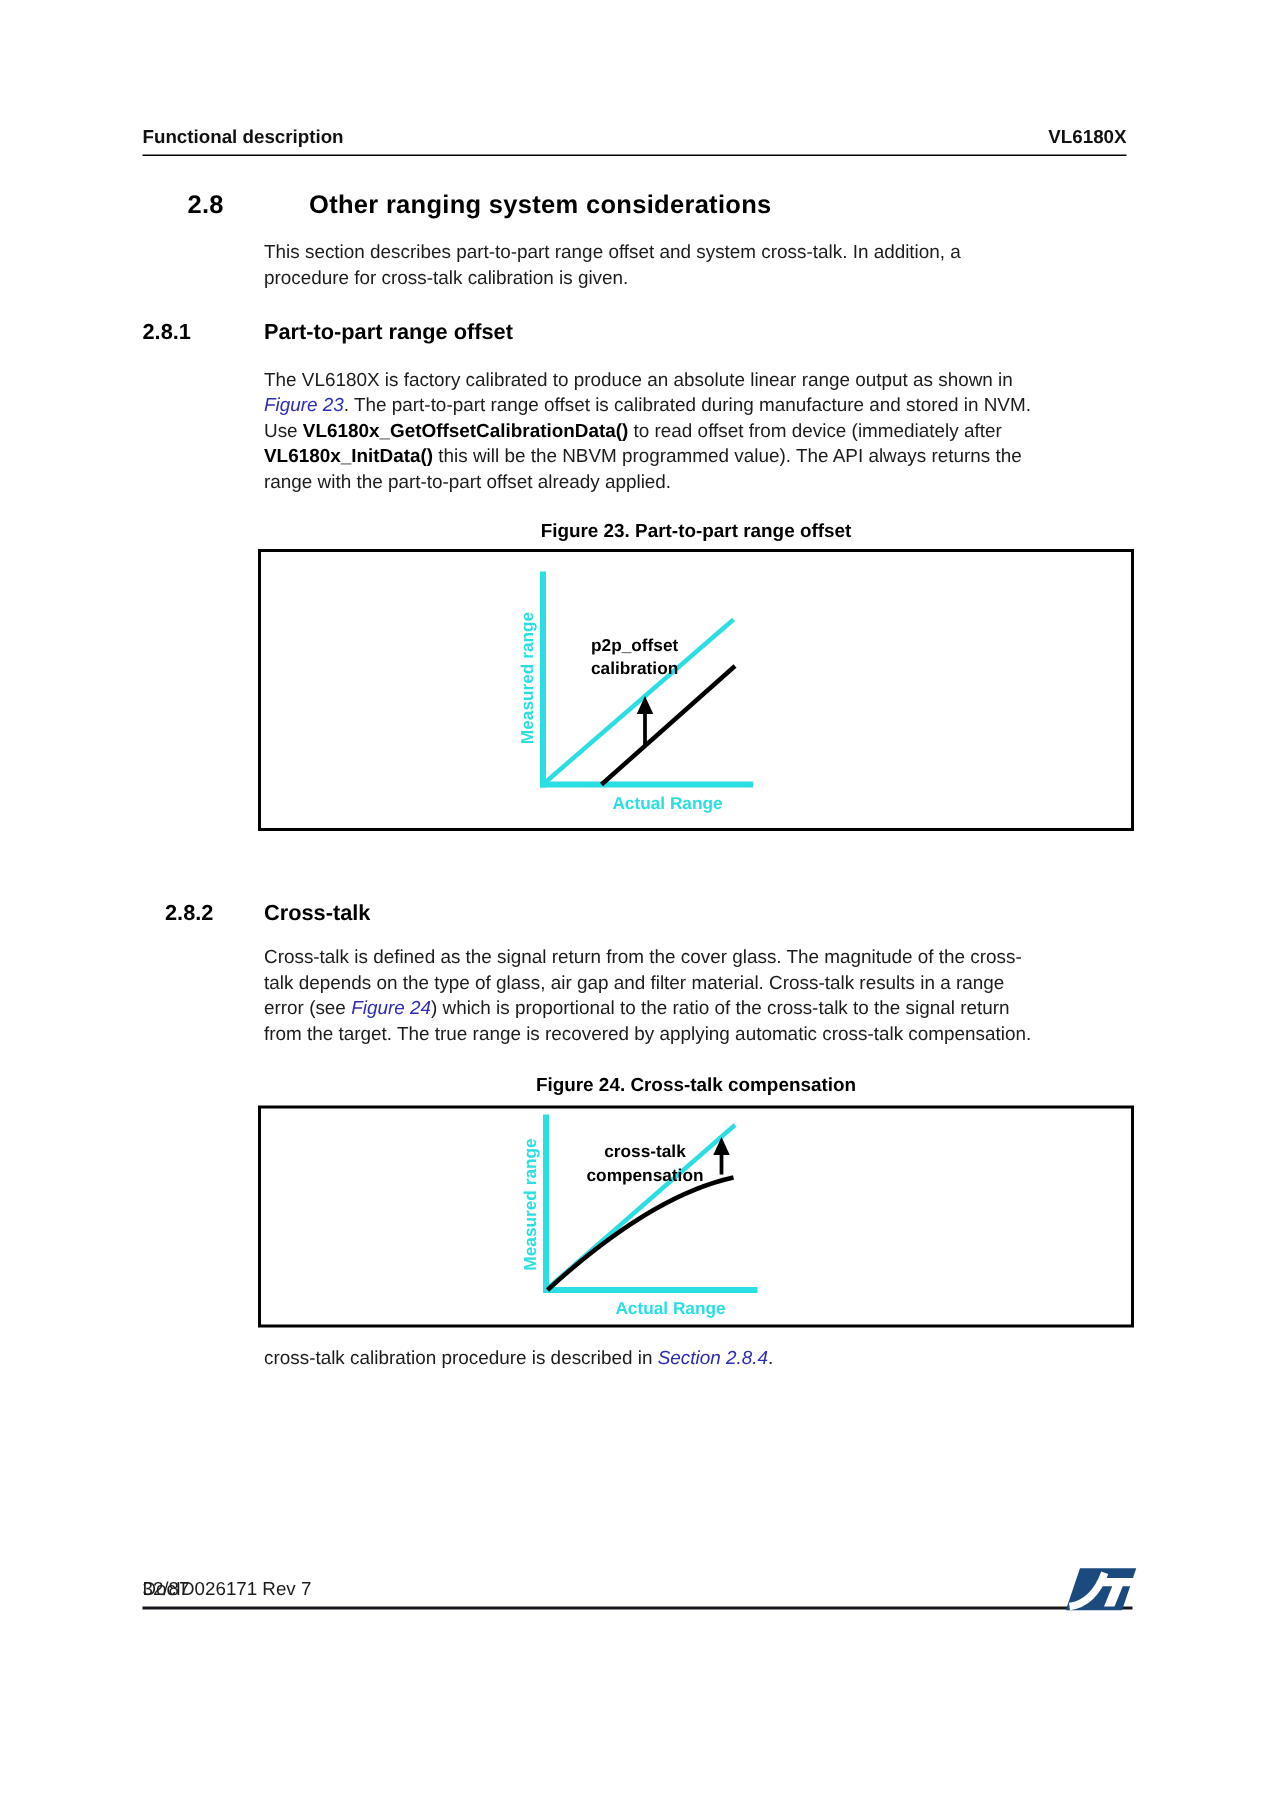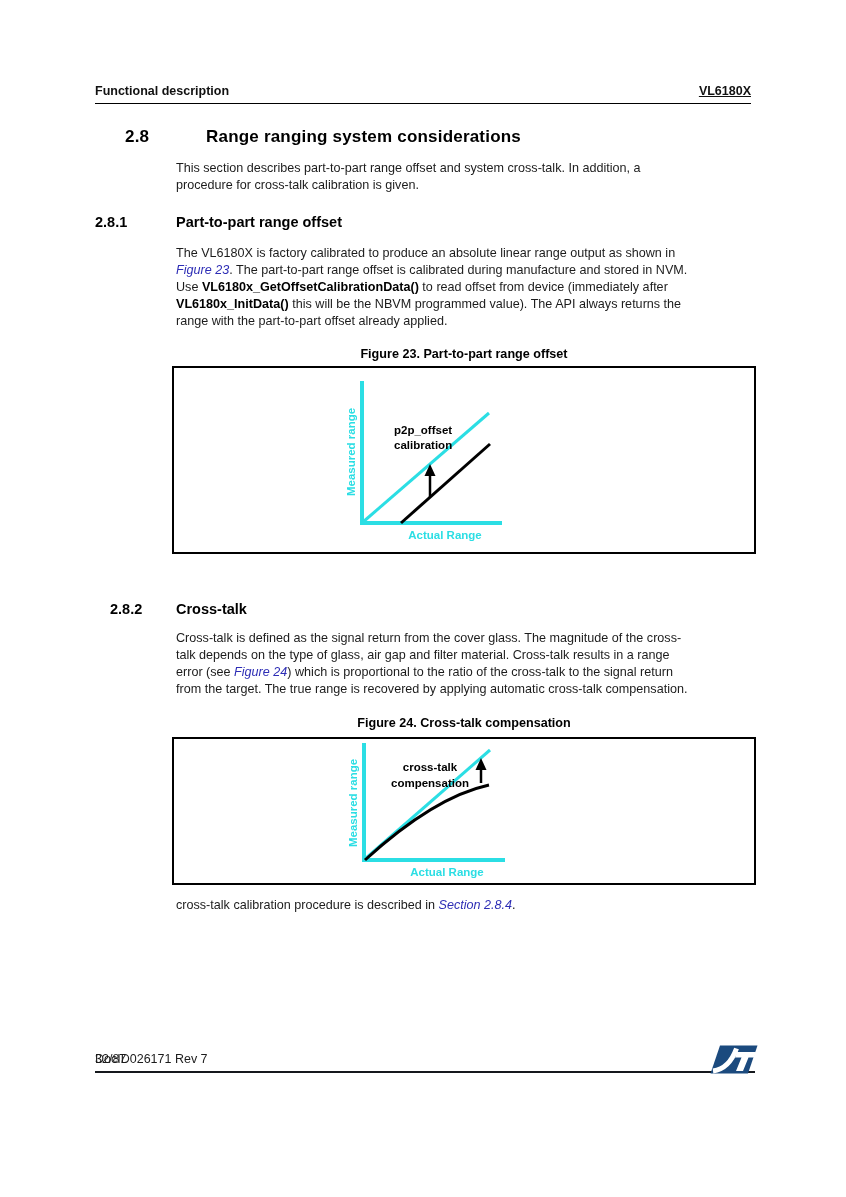--- a/index.html
+++ b/index.html
@@ -36,25 +36,25 @@
   .fig-frame svg { display:block; }
   .svg-anno { font-family:"Liberation Sans","DejaVu Sans",sans-serif; font-size:11.5px; font-weight:bold; fill:#000; }
   .svg-axis-label { font-family:"Liberation Sans","DejaVu Sans",sans-serif; font-size:11.5px; font-weight:bold; fill:#2BDEE4; }
 </style>
 </head>
 <body>
 
 <div class="page">
 
   <div class="abs hdr-text" style="left:95px; top:84px;">Functional description</div>
-  <div class="abs hdr-text" style="left:95px; top:84px; width:656px; text-align:right;text-decoration:underline;">VL6180X</div>
+  <div class="abs hdr-text" style="left:95px; top:84px; width:656px; text-align:right;">VL6180X</div>
   <div class="abs hdr-rule" style="left:95px; top:103px; width:656px;"></div>
 
   <div class="abs h1-num" style="left:95px; top:127px;">2.8</div>
-  <div class="abs h1-title" style="left:176px; top:127px;">Range ranging system considerations</div>
+  <div class="abs h1-title" style="left:176px; top:127px;">Other ranging system considerations</div>
 
   <div class="abs body-block" style="left:176px; top:160px;">
       <div class="tline"><span>This section describes part-to-part range offset and system cross-talk. In addition, a</span></div>
       <div class="tline"><span>procedure for cross-talk calibration is given.</span></div>
     </div>
 
   <div class="abs h2-num" style="left:95px; top:214px;">2.8.1</div>
   <div class="abs h2-title" style="left:176px; top:214px;">Part-to-part range offset</div>
 
   <div class="abs body-block" style="left:176px; top:245px;">

